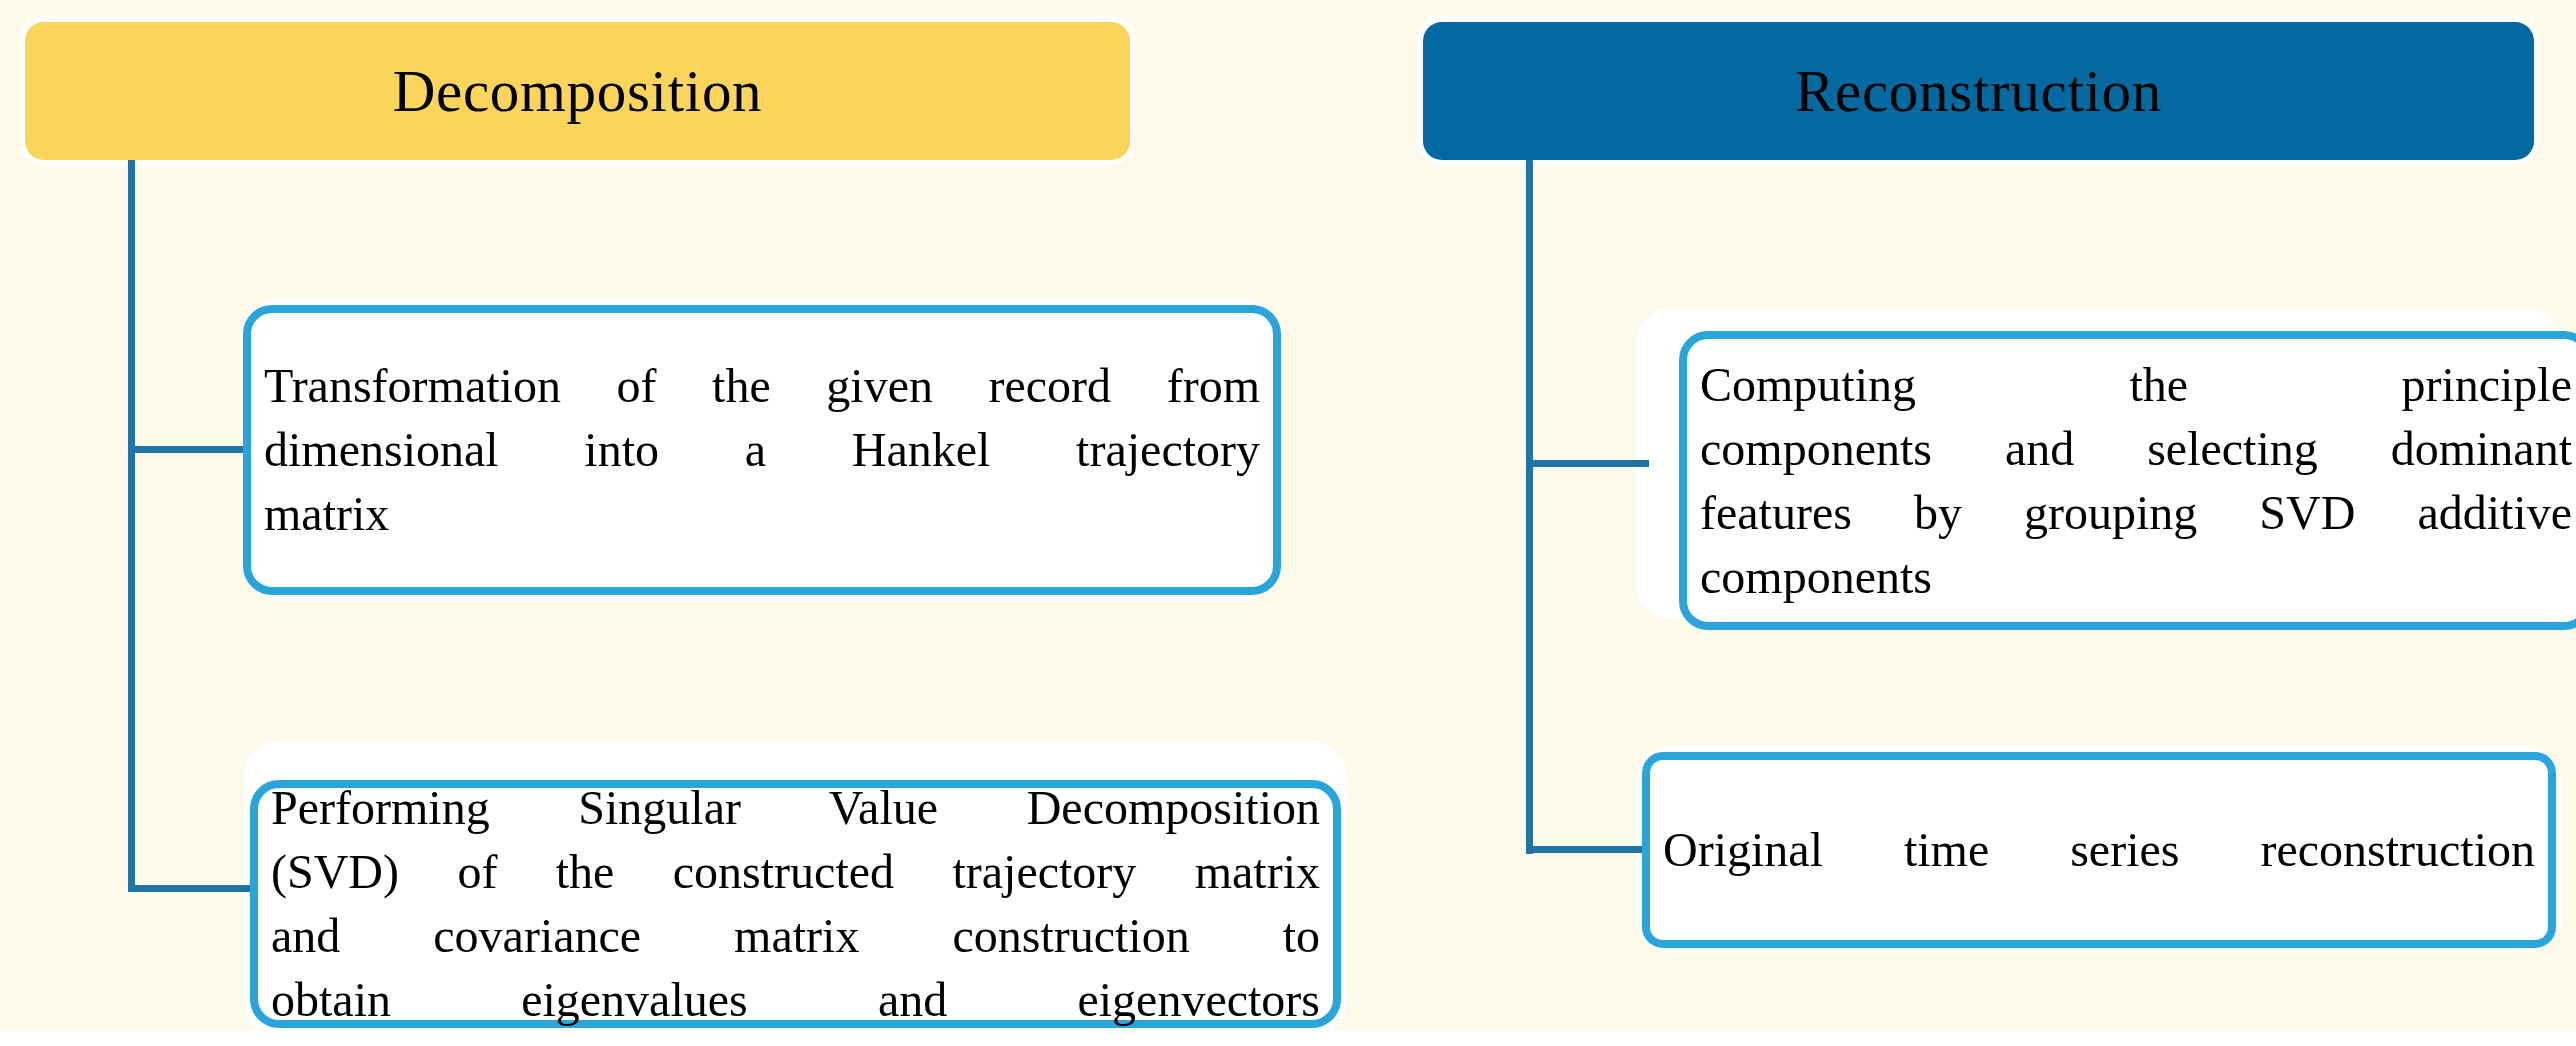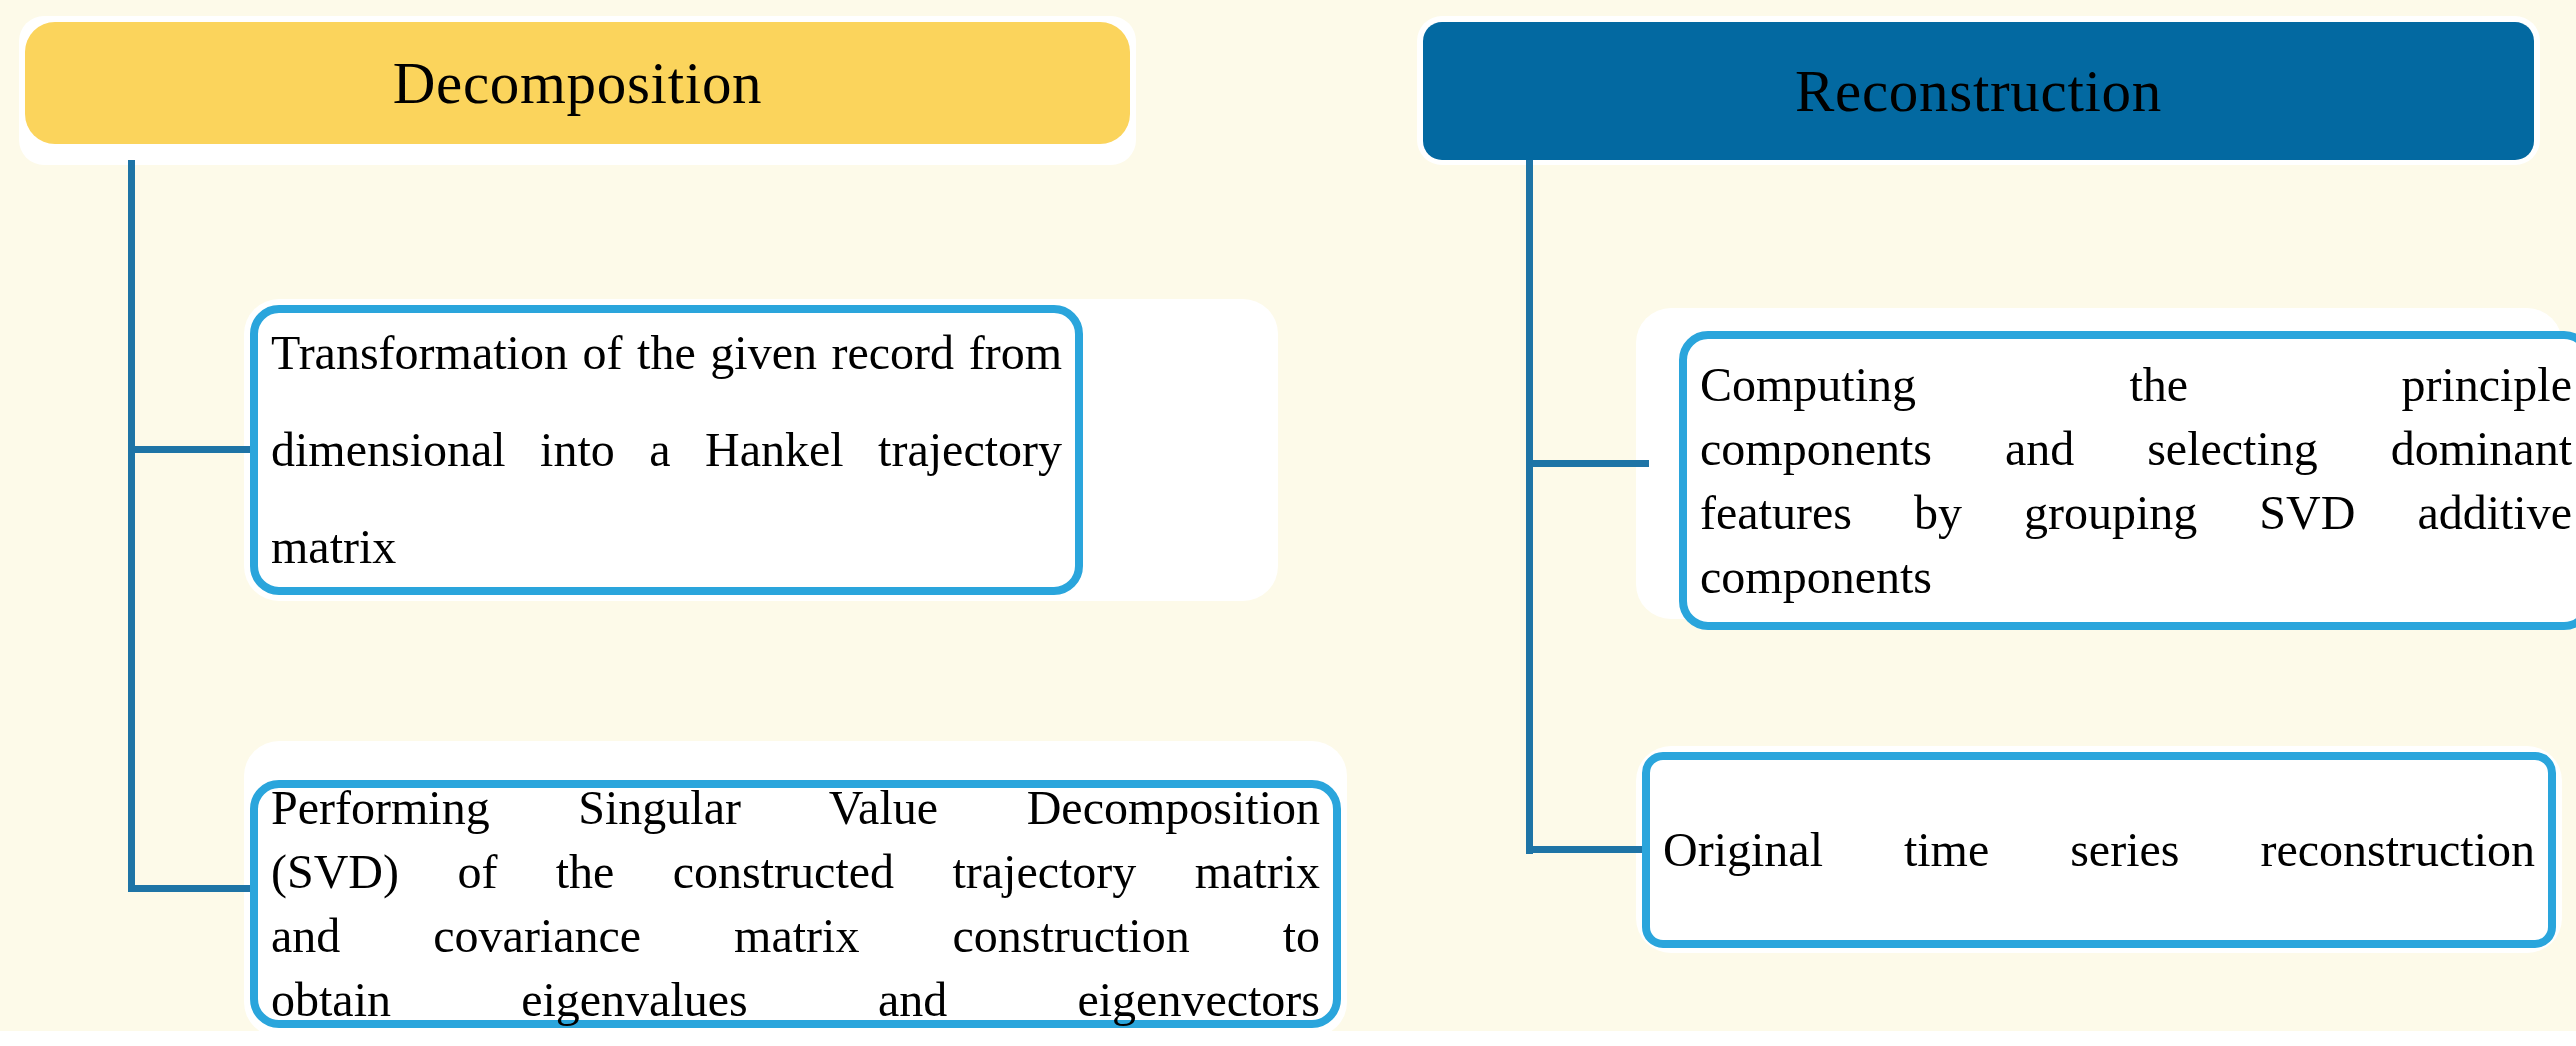--- a/index.html
+++ b/index.html
@@ -78,28 +78,28 @@
   <div class="halo" style="left:1636px;top:746px; width:926px; height:207px; border-radius:35px;"></div>
 
   <div class="conn" style="left:128px; top:160px;  width:7.3px;  height:732px;"></div>
   <div class="conn" style="left:128px; top:446px;  width:129px; height:7.3px;"></div>
   <div class="conn" style="left:128px; top:885px; width:129px; height:7.3px;"></div>
 
   <div class="conn" style="left:1526px;top:160px;  width:7.3px;  height:694px;"></div>
   <div class="conn" style="left:1526px;top:460px;  width:123px; height:7.3px;"></div>
   <div class="conn" style="left:1526px;top:846px; width:123px; height:7.3px;"></div>
 
-  <div class="hdr hdr-yellow" style="left:25px; top:22px; width:1105px; height:122px;border-radius:30px;">
+  <div class="hdr hdr-yellow" style="left:25px; top:22px; width:1105px; height:138px;">
     <span>Decomposition</span>
   </div>
   <div class="hdr hdr-green" style="left:1423px; top:22px; width:1111px; height:138px;">
     <span>Reconstruction</span>
   </div>
 
-  <div class="step" style="left:250px; top:305px; width:833px; height:290px;gap:33px;">
+  <div class="step" style="left:243px; top:305px; width:1038px; height:290px;">
     <div class="tline">Transformation of the given record from</div>
     <div class="tline">dimensional into a Hankel trajectory</div>
     <div class="tline last">matrix</div>
   </div>
 
   <div class="step" style="left:250px; top:780px; width:1091px; height:248px;">
     <div class="tline">Performing Singular Value Decomposition</div>
     <div class="tline">(SVD) of the constructed trajectory matrix</div>
     <div class="tline">and covariance matrix construction to</div>
     <div class="tline">obtain eigenvalues and eigenvectors</div>

